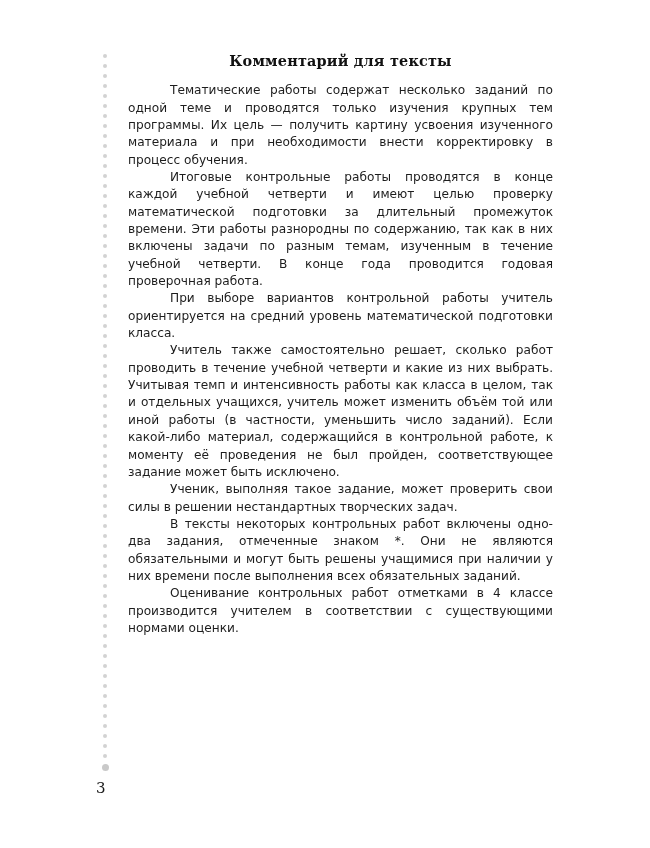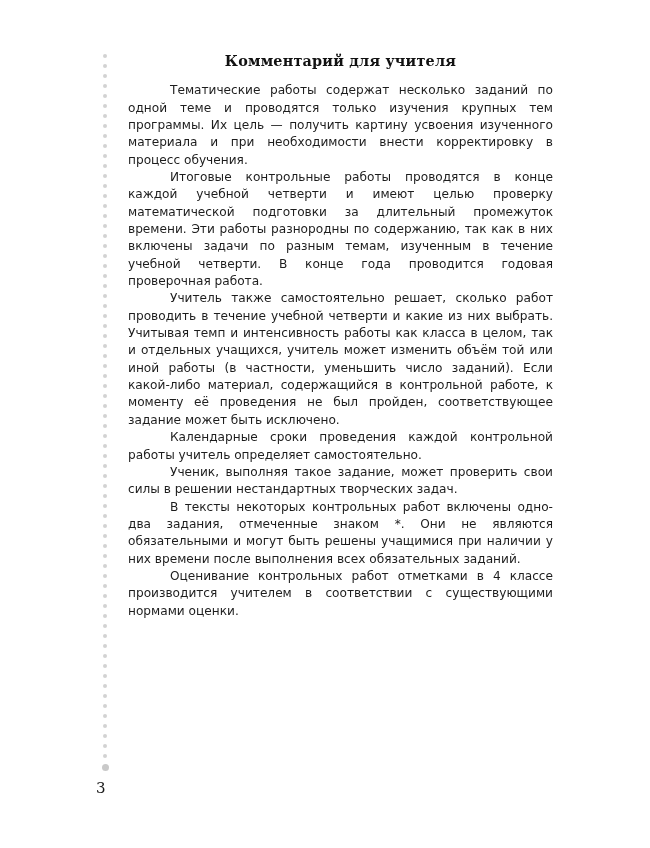--- a/index.html
+++ b/index.html
@@ -158,26 +158,26 @@
       <span class="dot" style="top: 650px;"></span>
       <span class="dot" style="top: 660px;"></span>
       <span class="dot" style="top: 670px;"></span>
       <span class="dot" style="top: 680px;"></span>
       <span class="dot" style="top: 690px;"></span>
       <span class="dot" style="top: 700px;"></span>
       <span class="dot big" style="top: 710px;"></span>
     </div>
 
   <div class="content">
-    <h1 class="doc-title">Комментарий для учителя</h1>
+    <h1 class="doc-title">Комментарий для тексты</h1>
     <div id="paragraphs">
         <p class="para">Тематические работы содержат несколько заданий по одной теме и проводятся только изучения крупных тем программы. Их цель — получить картину усвоения изученного материала и при необходимости внести корректировку в процесс обучения.</p>
         <p class="para">Итоговые контрольные работы проводятся в конце каждой учебной четверти и имеют целью проверку математической подготовки за длительный промежуток времени. Эти работы разнородны по содержанию, так как в них включены задачи по разным темам, изученным в течение учебной четверти. В конце года проводится годовая проверочная работа.</p>
+        <p class="para">При выборе вариантов контрольной работы учитель ориентируется на средний уровень математической подготовки класса.</p>
         <p class="para">Учитель также самостоятельно решает, сколько работ проводить в течение учебной четверти и какие из них выбрать. Учитывая темп и интенсивность работы как класса в целом, так и отдельных учащихся, учитель может изменить объём той или иной работы (в частности, уменьшить число заданий). Если какой-либо материал, содержащийся в контрольной работе, к моменту её проведения не был пройден, соответствующее задание может быть исключено.</p>
-        <p class="para">Календарные сроки проведения каждой контрольной работы учитель определяет самостоятельно.</p>
         <p class="para">Ученик, выполняя такое задание, может проверить свои силы в решении нестандартных творческих задач.</p>
         <p class="para">В тексты некоторых контрольных работ включены одно-два задания, отмеченные знаком *. Они не являются обязательными и могут быть решены учащимися при наличии у них времени после выполнения всех обязательных заданий.</p>
         <p class="para">Оценивание контрольных работ отметками в 4 классе производится учителем в соответствии с существующими нормами оценки.</p>
       </div>
   </div>
 
   <div class="page-number">3</div>
 
 </div>
 

